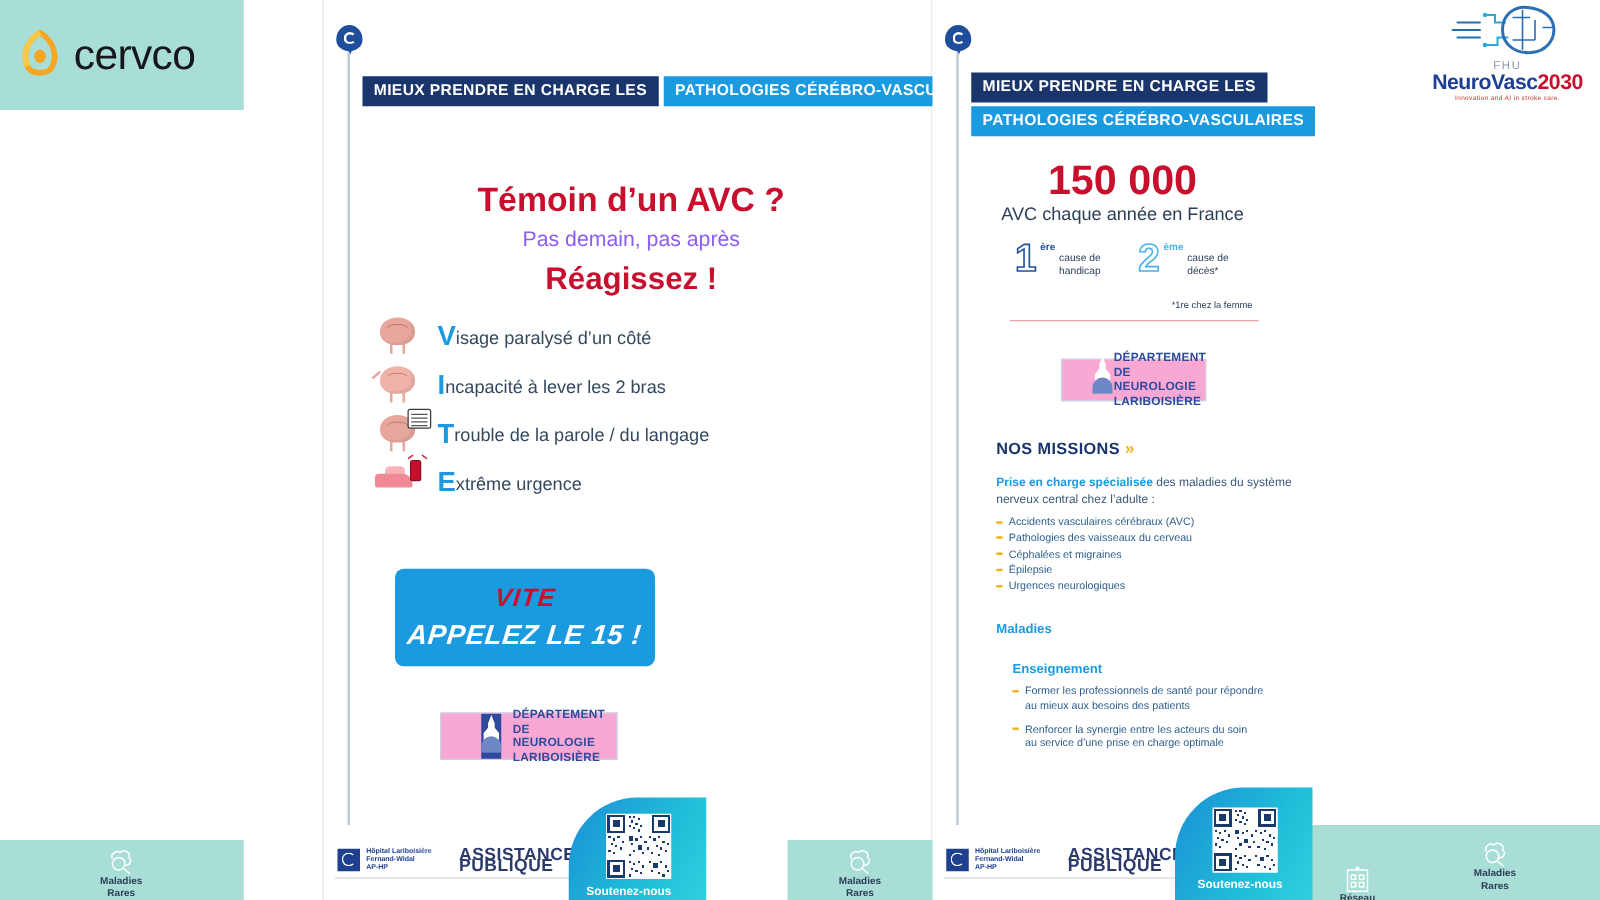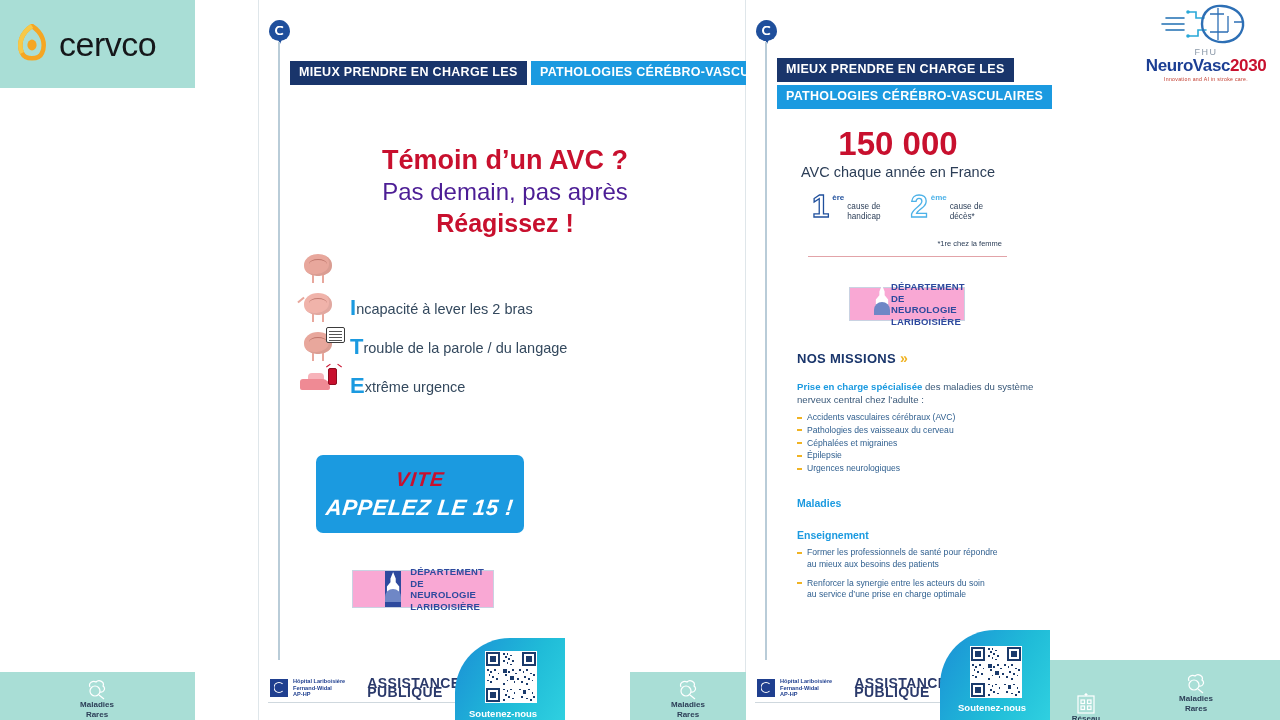--- a/index.html
+++ b/index.html
@@ -57,21 +57,21 @@
   .tag {
     display:inline-block; color:#fff; font-weight:bold; letter-spacing:.3px;
     padding:5px 9px 6px 9px; font-size:12.5px; line-height:13px; white-space:nowrap;
   }
   .tag.dark { background:#19356b; }
   .tag.light { background:#1b9ae0; margin-top:3px; }
 
   
   #l-head { position:absolute; left:290px; width:430px; top:135px; text-align:center; }
   #l-h1 { font-size:27px; font-weight:bold; color:#c8102e; line-height:32px;margin-top:9px; }
-  #l-h2 { font-size:24px; color:#4c1d95; line-height:31px; }
+  #l-h2 { font-size:17px; color:#8b5cf6; line-height:31px; }
   #l-h3 { font-size:25px; font-weight:bold; color:#c8102e; line-height:32px; }
 
   #vite-list { position:absolute; left:296px; top:250px; width:420px; }
   .vite-row { display:flex; align-items:center; height:38px; margin-bottom:1px; }
   .vite-ico { width:54px; height:38px; position:relative; flex:0 0 auto; }
   .vite-txt { font-size:14.5px; color:#34495e; }
   .vite-txt .lead { font-size:22px; font-weight:bold; color:#1b9ae0; vertical-align:-1px; }
 
   
   .brain { position:absolute; left:8px; top:4px; width:28px; height:22px;
@@ -144,21 +144,21 @@
   .m-lead { font-size:9.6px; color:#3b5a7a; line-height:13px; margin-top:14px; }
   .m-lead b { color:#1b9ae0; font-weight:bold; }
   .sec-title { font-size:10.5px; font-weight:bold; color:#1b9ae0; }
   ul.bullets { list-style:none; margin-top:6px; }
   ul.bullets li { font-size:8.6px; color:#2f5f8f; line-height:11.8px; padding-left:10px;
                   position:relative; margin-bottom:1px; }
   ul.bullets li:before { content:""; position:absolute; left:0; top:4.6px;
                          width:5px; height:2px; background:#f0b323; }
   ul.bullets li .cont { display:block; padding-left:0; }
   #sec-rech { margin-top:22px; }
-  #sec-ens  { margin-top:20px; }
+  #sec-ens  { margin-top:20px;margin-left:13px; }
   #sec-ens ul.bullets li { margin-bottom:7px; }
 
   
   .foot-teal { position:absolute; background:#a9ded6; }
   #foot-l    { left:0;    top:672px; width:195px; height:48px; }
   #foot-m    { left:630px;top:672px; width:116px; height:48px; }
   #foot-r    { left:1048px;top:660px;width:232px; height:60px; }
   .rare-item { position:absolute; text-align:center; width:80px; }
   .rare-ico  { height:22px; display:flex; align-items:center; justify-content:center; }
   .rare-lbl  { font-size:8px; font-weight:bold; color:#2c3e57; line-height:9.5px; }
@@ -251,20 +251,23 @@
   </div>
 
   <div id="vite-list">
 
     <div class="vite-row">
       <div class="vite-ico">
         <div class="brain">
             <span class="leg" style="left:8px;"></span>
             <span class="leg" style="left:18px;"></span>
           </div>
+      </div>
+      <div class="vite-txt">
+        <span class="lead">V</span><span>isage paralysé d’un côté</span>
       </div>
     </div>
 
     <div class="vite-row">
       <div class="vite-ico">
         <div class="brain pale">
           <span class="arm" style="left:-7px; top:6px; transform:rotate(-40deg);"></span>
           <span class="leg" style="left:8px;"></span>
             <span class="leg" style="left:18px;"></span>
         </div>

